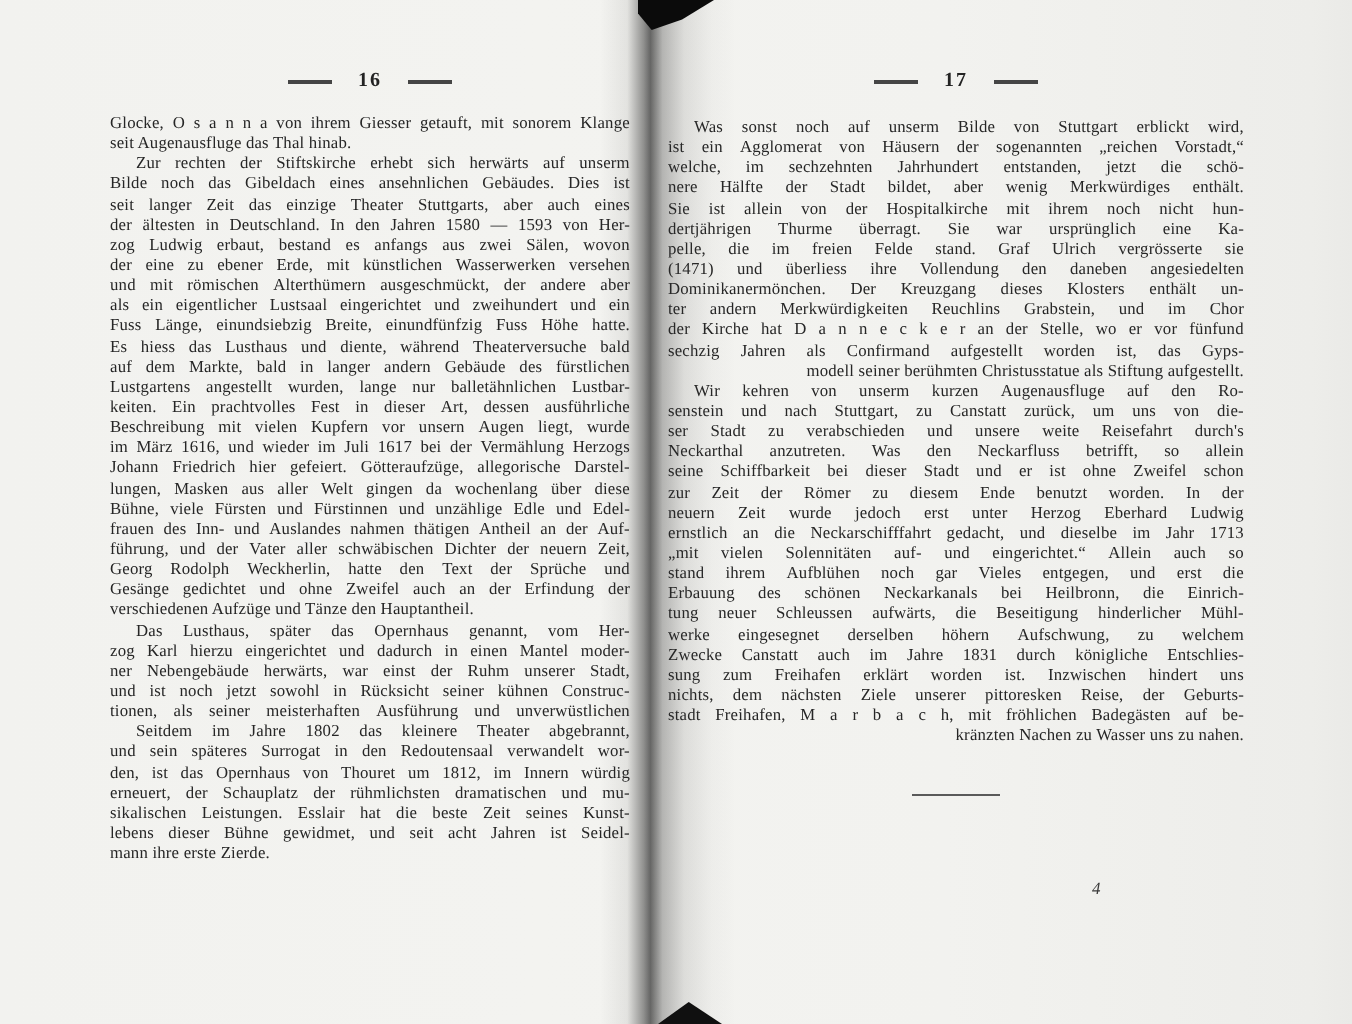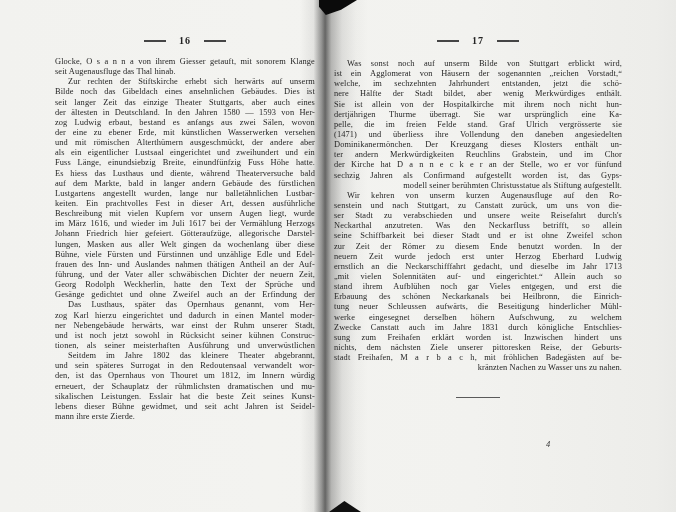--- a/index.html
+++ b/index.html
@@ -342,20 +342,21 @@
           <span>gedichtet</span>
           <span>und</span>
           <span>ohne</span>
           <span>Zweifel</span>
           <span>auch</span>
           <span>an</span>
           <span>der</span>
           <span>Erfindung</span>
           <span>der</span>
         </div>
+        <div class="line">verschiedenen Aufzüge und Tänze den Hauptantheil.</div>
         <div class="line indent just">
           <span>Das</span>
           <span>Lusthaus,</span>
           <span>später</span>
           <span>das</span>
           <span>Opernhaus</span>
           <span>genannt,</span>
           <span>vom</span>
           <span>Her-</span>
         </div>

